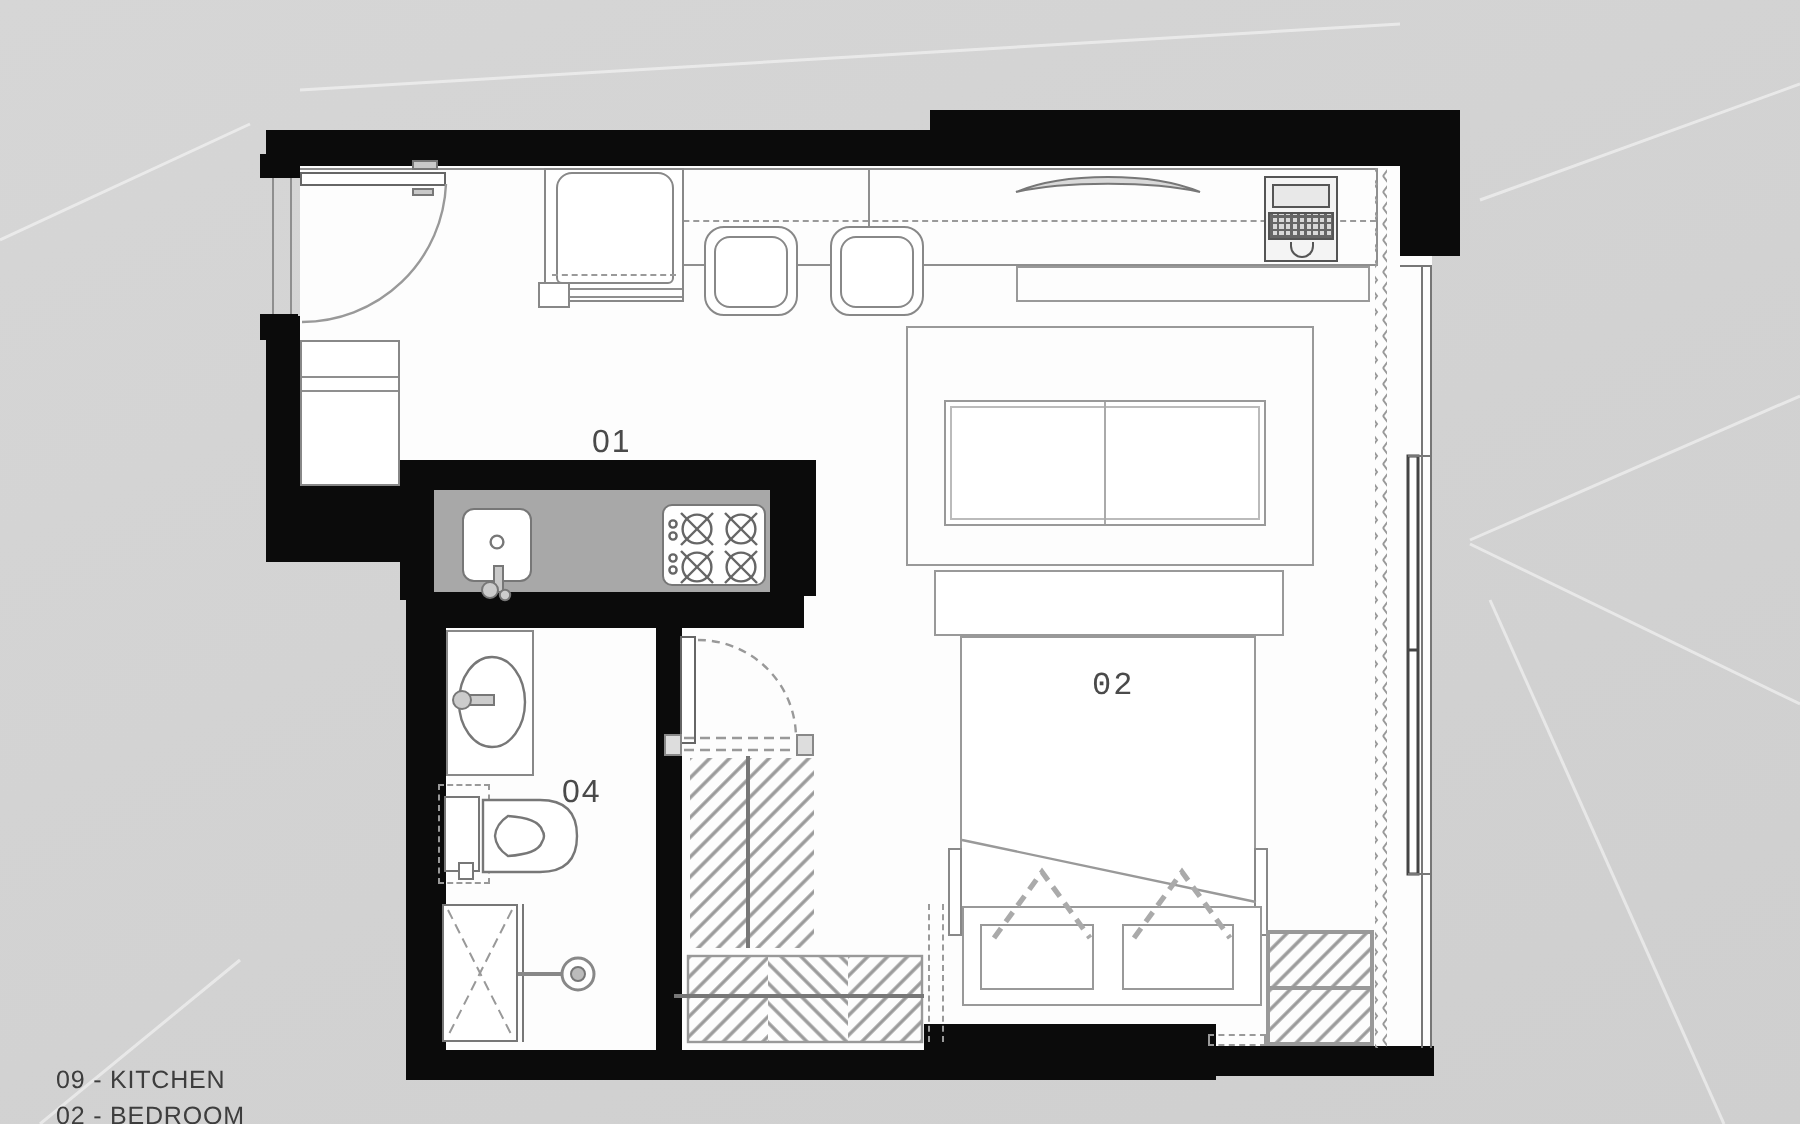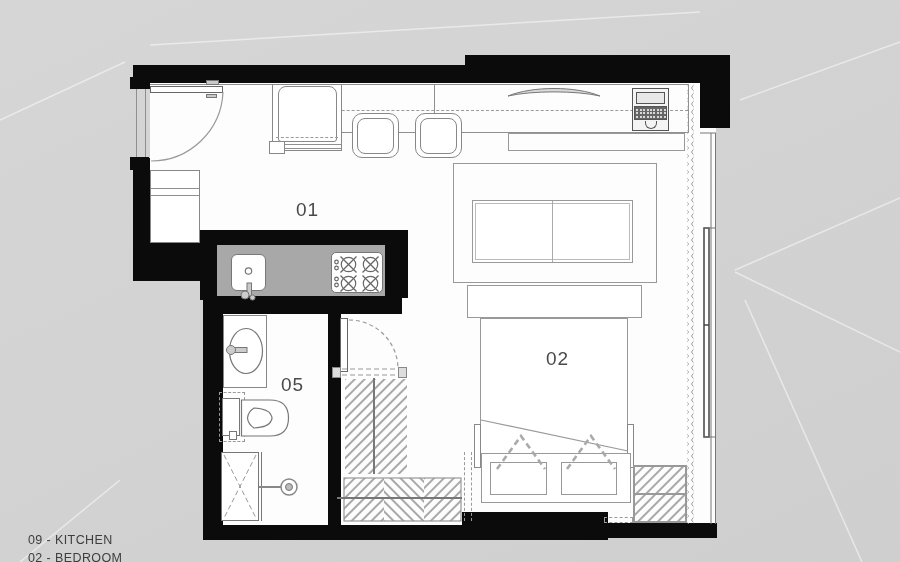--- a/index.html
+++ b/index.html
@@ -9,21 +9,21 @@
   .abs{position:absolute;}
   .floor{position:absolute;background:#fdfdfd;}
   .wall{position:absolute;background:#0b0b0b;}
   .hl{position:absolute;background:#8f8f8f;height:1px;}
   .vl{position:absolute;background:#8f8f8f;width:1px;}
   .box{position:absolute;border:1px solid #888;background:#fff;box-sizing:border-box;}
   .dash-h{position:absolute;border-top:1.5px dashed #9a9a9a;height:0;}
   .dash-v{position:absolute;border-left:1px dashed #9a9a9a;width:0;}
   .dashbox{position:absolute;border:1px dashed #999;background:transparent;box-sizing:border-box;}
   .counter{position:absolute;background:#a8a8a8;}
-  .rlabel{position:absolute;font-size:19px;color:#4a4a4a;letter-spacing:1px;}
+  .rlabel{position:absolute;font-size:16px;color:#4a4a4a;letter-spacing:1px;margin-top:14px;}
   .legend{position:absolute;left:28px;top:532px;font-size:12.5px;color:#3d3d3d;
           letter-spacing:.4px;line-height:17.5px;white-space:nowrap;}
   svg.overlay{position:absolute;left:0;top:0;pointer-events:none;}
   .kbd{position:absolute;background-color:#d8d8d8;
        background-image:repeating-linear-gradient(0deg,#666 0 1.3px,transparent 1.3px 3.4px),
                         repeating-linear-gradient(90deg,#666 0 1.3px,transparent 1.3px 3.4px);
        border:1px solid #555;box-sizing:border-box;}
 </style>
 </head>
 <body>
@@ -229,21 +229,21 @@
       <line x1="715.5" y1="133" x2="715.5" y2="524" stroke="#777" stroke-width="1"></line>
       <line x1="700" y1="133" x2="716" y2="133" stroke="#777" stroke-width="1"></line>
       <rect x="704" y="228" width="5" height="209" fill="#fff" stroke="#444" stroke-width="1.5"></rect>
       <line x1="704" y1="325" x2="709" y2="325" stroke="#444" stroke-width="1.5"></line>
       <line x1="704" y1="228" x2="716" y2="228" stroke="#777" stroke-width="1"></line>
       <line x1="704" y1="437" x2="716" y2="437" stroke="#777" stroke-width="1"></line>
     </g>
   </svg>
 
   <div class="rlabel" style="left:296px;top:199px;">01</div>
-  <div class="rlabel" style="left:546px;top:348px;">02</div>
-  <div class="rlabel" style="left:281px;top:374px;">05</div>
+  <div class="rlabel" style="left:546px;top:320px;font-family:Liberation Mono, monospace;">02</div>
+  <div class="rlabel" style="left:281px;top:374px;">04</div>
 
   <div class="legend">
     <div>09 - KITCHEN</div>
     <div>02 - BEDROOM</div>
   </div>
 
 </div>
 
 </body></html>

